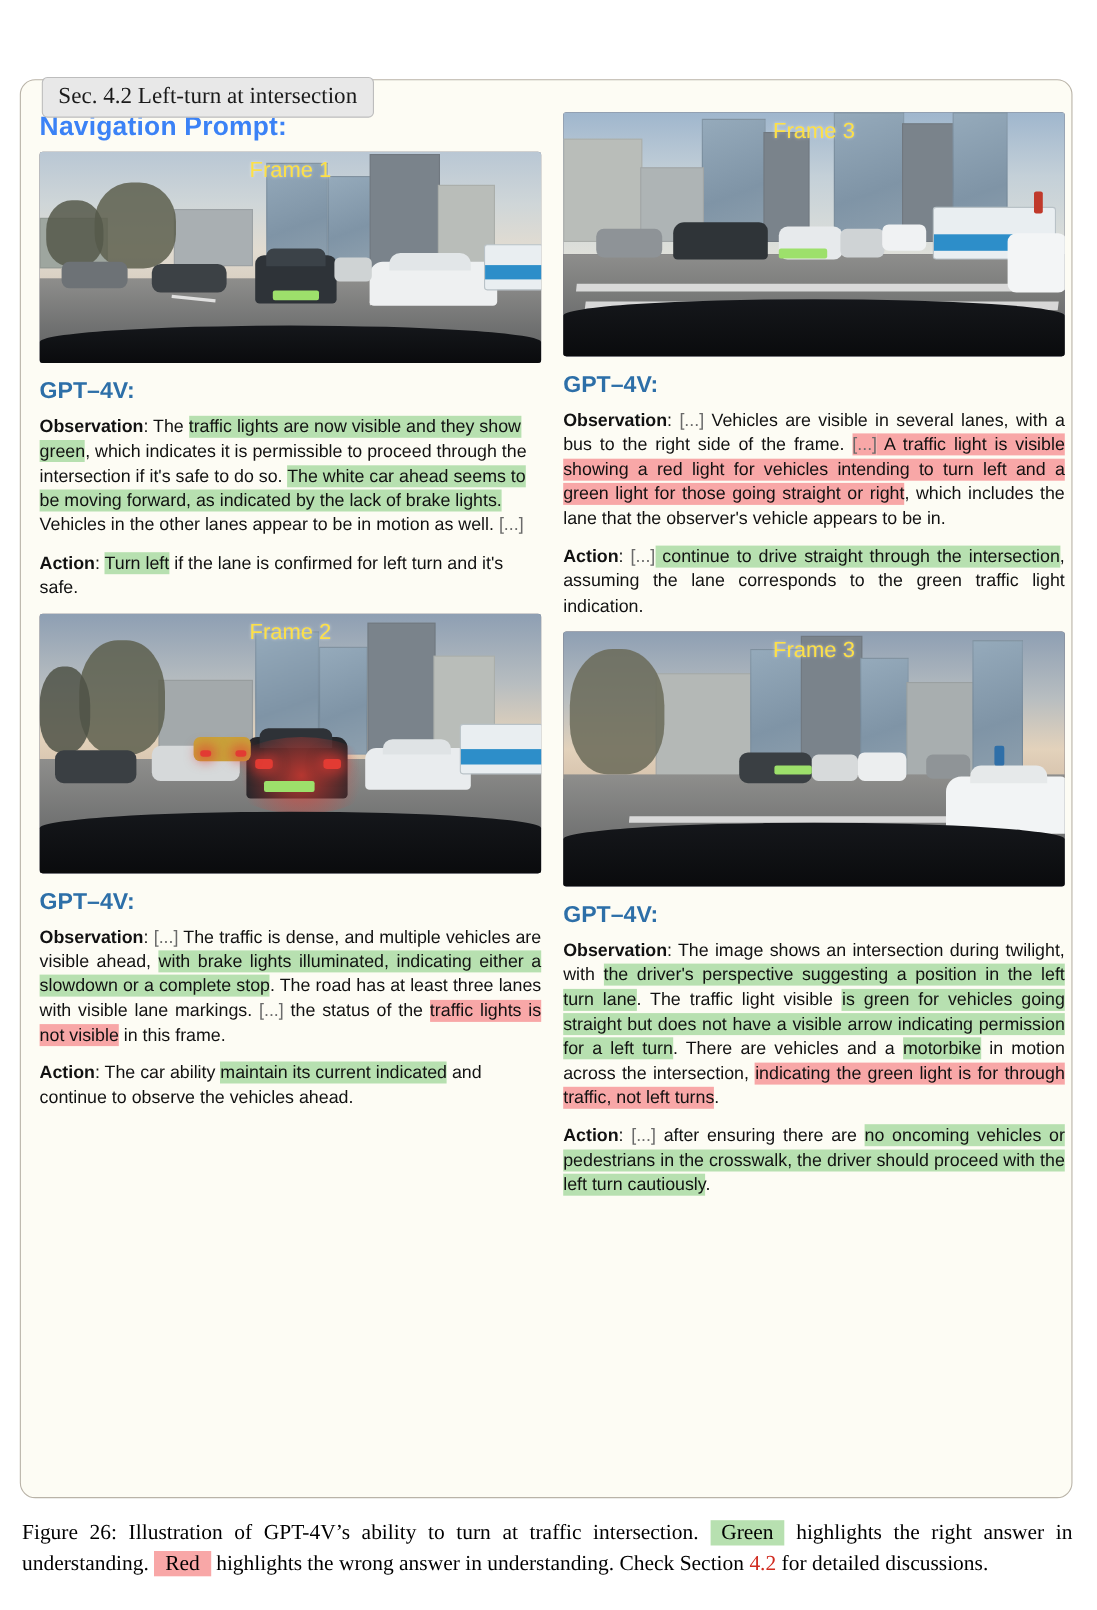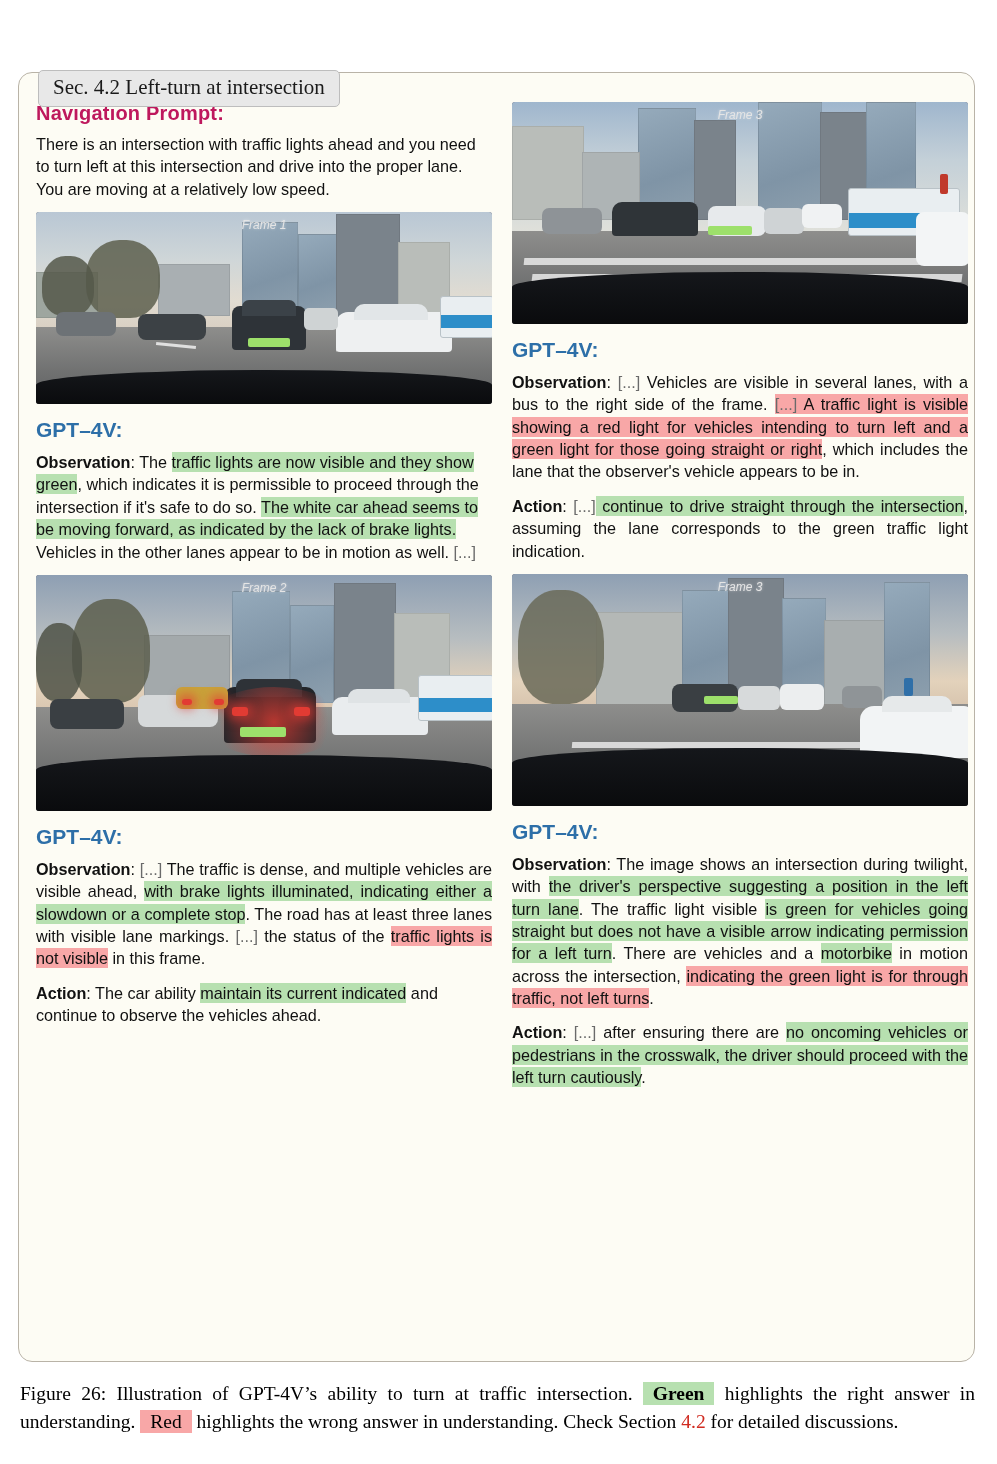--- a/index.html
+++ b/index.html
@@ -50,22 +50,22 @@
   
   .col {
     position: absolute;
     top: 58px;
     width: 456px;
   }
   .col-left { left: 36px; }
   .col-right { left: 512px; }
 
   .heading {
-    color: #be185d;
-    font-size: 20px;
+    color: #3b82f6;
+    font-size: 24px;
     margin: 0 0 8px 0;
     letter-spacing: 0.2px;
   }
   .gpt-heading {
     color: #2d6fa8;
     font-size: 21px;
     margin: 14px 0 9px 0;
   }
   p.body {
     margin: 0 0 12px 0;
@@ -99,25 +99,24 @@
     border-radius: 3px;
     overflow: hidden;
     margin: 6px 0 6px 0;
     background: #556;
   }
   .frame .caption {
     position: absolute;
     top: 6px;
     left: 50%;
     transform: translateX(-50%);
-    color: #e5e5e5;
-    font-size: 12px;
+    color: #fde047;
+    font-size: 20px;
     z-index: 4;
     text-shadow: 0 0 3px rgba(255,255,255,0.5);
-    font-style: italic;
   }
   .scene { position: absolute; inset: 0; }
   
   .sky {
     position: absolute; left:0; right:0; top:0;
     background: linear-gradient(#b9c7d4 0%, #cfd6d8 40%, #e2dcd1 75%, #d8cfc2 100%);
   }
   .sky.dusk {
     background: linear-gradient(#8e9fb3 0%, #b7bdc0 45%, #e3d2bb 80%, #d7c4ae 100%);
   }
@@ -191,41 +190,39 @@
     width: 955px;
     font-family: "Liberation Serif", serif;
     font-size: 19.5px;
     line-height: 1.42;
     color: #000;
     text-align: justify;
   }
   .fig-caption .chip-g {
     background: #b7e0b0;
     padding: 1px 10px;
-    font-weight: bold;
   }
   .fig-caption .chip-r {
     background: #f8a7a7;
     padding: 1px 10px;
   }
   .fig-caption .ref { color: #d02b20; }
 </style>
 </head>
 <body>
 
 <div class="page">
 
   <div class="figure-box"></div>
 
   <div class="section-tag">Sec. 4.2 Left-turn at intersection</div>
 
   <div class="col col-left">
 
     <h2 class="heading">Navigation Prompt:</h2>
-    <p class="body">There is an intersection with traffic lights ahead and you need to turn left at this intersection and drive into the proper lane. You are moving at a relatively low speed.</p>
 
     <div class="frame" style="height:192px;">
       <div class="scene">
         <div class="sky" style="height:62%"></div>
         <div class="bldg glass" style="left:206px;top:10px;width:54px;height:92px;"></div>
         <div class="bldg glass" style="left:262px;top:22px;width:40px;height:80px;"></div>
         <div class="bldg dark" style="left:300px;top:2px;width:62px;height:104px;"></div>
         <div class="bldg light" style="left:362px;top:30px;width:50px;height:74px;"></div>
         <div class="bldg" style="left:122px;top:52px;width:70px;height:50px;background:#a9afb2"></div>
         <div class="bldg" style="left:0px;top:60px;width:60px;height:44px;background:#9ea69f"></div>
@@ -248,20 +245,21 @@
         <div style="position:absolute;left:212px;top:126px;width:42px;height:9px;background:#9de06b;border-radius:2px;"></div>
         <div class="dash" style="height:34px;"></div>
       </div>
       <div class="caption">Frame 1</div>
     </div>
 
     <h3 class="gpt-heading">GPT–4V:</h3>
 
     <p class="body"><span class="lbl">Observation</span><span>: The </span><span class="hl-g">traffic lights are now visible and they show green</span><span>, which indicates it is permissible to proceed through the intersection if it's safe to do so. </span><span class="hl-g">The white car ahead seems to be moving forward, as indicated by the lack of brake lights.</span><span> Vehicles in the other lanes appear to be in motion as well. </span><span class="dim">[...]</span></p>
 
+    <p class="body"><span class="lbl">Action</span><span>: </span><span class="hl-g">Turn left</span><span> if the lane is confirmed for left turn and it's safe.</span></p>
 
     <div class="frame" style="height:236px;">
       <div class="scene">
         <div class="sky dusk" style="height:60%"></div>
         <div class="bldg glass" style="left:196px;top:16px;width:56px;height:110px;"></div>
         <div class="bldg glass" style="left:254px;top:30px;width:42px;height:96px;"></div>
         <div class="bldg dark" style="left:298px;top:8px;width:60px;height:118px;"></div>
         <div class="bldg light" style="left:358px;top:38px;width:54px;height:88px;"></div>
         <div class="bldg" style="left:108px;top:60px;width:84px;height:66px;background:#a3a9ab"></div>
         <div class="tree" style="left:36px;top:24px;width:78px;height:104px;"></div>

